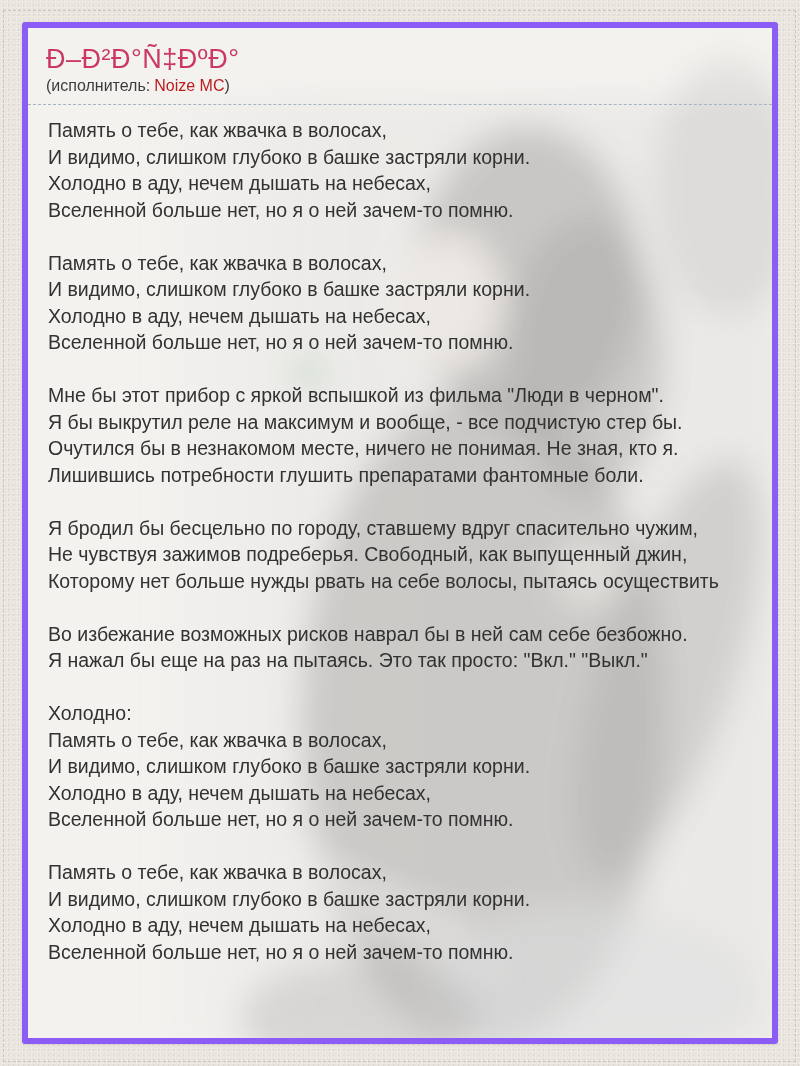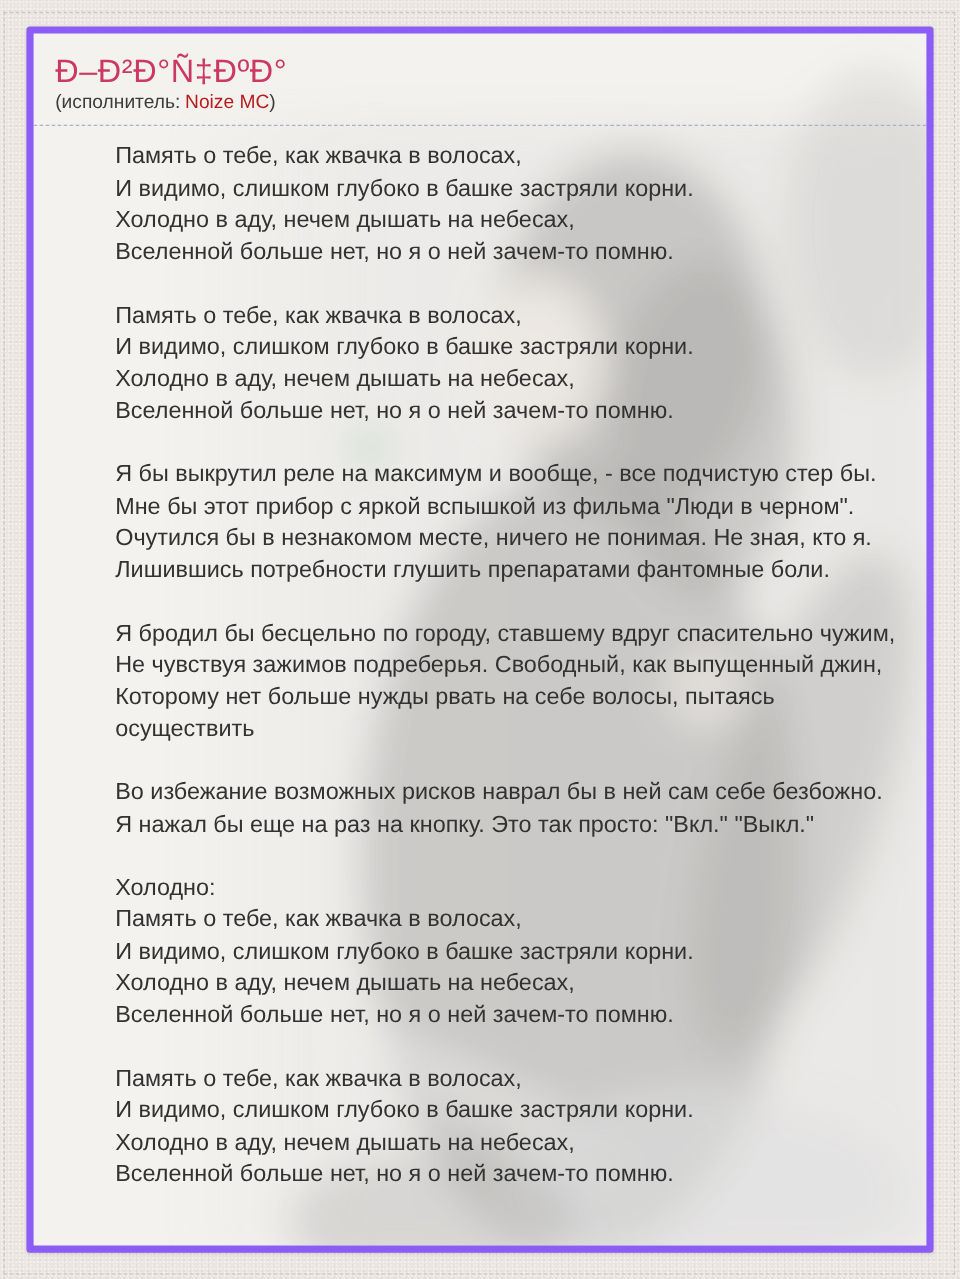--- a/index.html
+++ b/index.html
@@ -81,21 +81,21 @@
 
   .lyrics {
     padding: 12px 18px 18px 20px;
     font-size: 19.5px;
     line-height: 26.5px;
     color: #323232;
   }
 
   .stanza { margin: 0 0 26.5px 0; }
   .stanza:last-child { margin-bottom: 0; }
-  .lyric-line { white-space: pre-wrap; margin-left: 48px; }
+  .lyric-line { white-space: pre-wrap; }
 </style>
 </head>
 <body>
 
 <div class="page-frame"></div>
 
 <div class="card">
 
   <div class="watermark">
     <svg width="756" height="1022" viewBox="0 0 756 1022" xmlns="http://www.w3.org/2000/svg">
@@ -144,35 +144,35 @@
       </div>
 
       <div class="stanza">
         <div class="lyric-line">Память о тебе, как жвачка в волосах,</div>
         <div class="lyric-line">И видимо, слишком глубоко в башке застряли корни.</div>
         <div class="lyric-line">Холодно в аду, нечем дышать на небесах,</div>
         <div class="lyric-line">Вселенной больше нет, но я о ней зачем-то помню.</div>
       </div>
 
       <div class="stanza">
+        <div class="lyric-line">Мне бы этот прибор с яркой вспышкой из фильма "Люди в черном".</div>
         <div class="lyric-line">Я бы выкрутил реле на максимум и вообще, - все подчистую стер бы.</div>
-        <div class="lyric-line">Мне бы этот прибор с яркой вспышкой из фильма "Люди в черном".</div>
         <div class="lyric-line">Очутился бы в незнакомом месте, ничего не понимая. Не зная, кто я.</div>
         <div class="lyric-line">Лишившись потребности глушить препаратами фантомные боли.</div>
       </div>
 
       <div class="stanza">
         <div class="lyric-line">Я бродил бы бесцельно по городу, ставшему вдруг спасительно чужим,</div>
         <div class="lyric-line">Не чувствуя зажимов подреберья. Свободный, как выпущенный джин,</div>
         <div class="lyric-line">Которому нет больше нужды рвать на себе волосы, пытаясь осуществить</div>
       </div>
 
       <div class="stanza">
         <div class="lyric-line">Во избежание возможных рисков наврал бы в ней сам себе безбожно.</div>
-        <div class="lyric-line">Я нажал бы еще на раз на кнопку. Это так просто: "Вкл." "Выкл."</div>
+        <div class="lyric-line">Я нажал бы еще на раз на пытаясь. Это так просто: "Вкл." "Выкл."</div>
       </div>
 
       <div class="stanza">
         <div class="lyric-line">Холодно:</div>
         <div class="lyric-line">Память о тебе, как жвачка в волосах,</div>
         <div class="lyric-line">И видимо, слишком глубоко в башке застряли корни.</div>
         <div class="lyric-line">Холодно в аду, нечем дышать на небесах,</div>
         <div class="lyric-line">Вселенной больше нет, но я о ней зачем-то помню.</div>
       </div>
 

